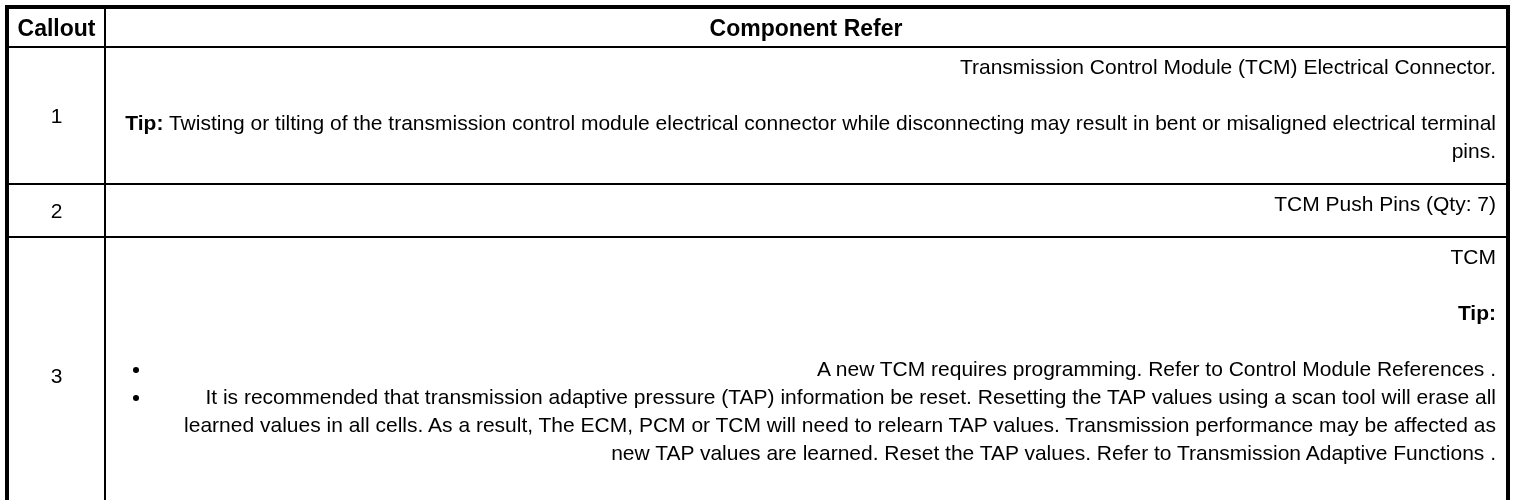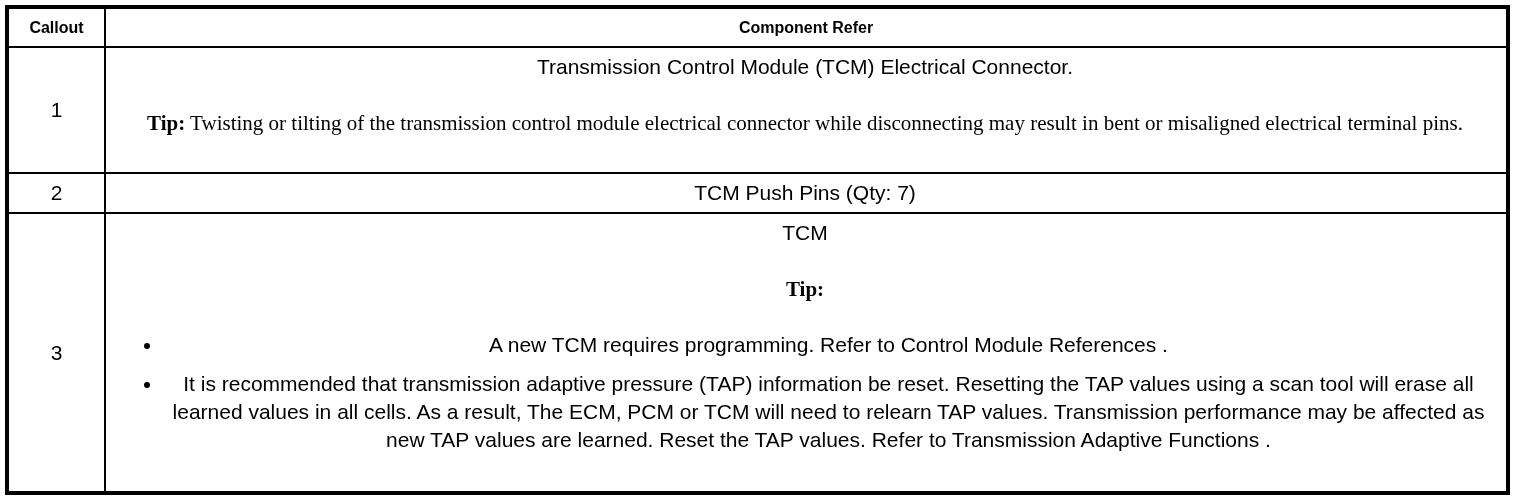--- a/index.html
+++ b/index.html
@@ -36,46 +36,46 @@
   }
   tr.header-row { height: 40px; }
   tr.row-1 { height: 126px; }
   tr.row-2 { height: 39px; }
   tr.row-3 { height: 279px; }
   th.callout-header, th.component-header {
     font-weight: bold;
     text-align: center;
     vertical-align: middle;
     padding: 2px 4px;
-    font-size: 16px;
+    font-size: 23px;
   }
   td.callout-cell {
     text-align: center;
     vertical-align: middle;
     padding: 2px 4px;
   }
   td.component-cell {
     vertical-align: top;
-    padding: 5px 10px 5px 8px;
-    text-align: center;
+    padding: 5px 10px 18px 8px;
+    text-align: right;
   }
   td.component-cell.middle {
     vertical-align: middle;
   }
   .para { margin: 0; }
-  .para.gap { margin-top: 28px; font-family: Liberation Serif, serif; }
+  .para.gap { margin-top: 28px; }
   .tip-label { font-weight: bold; }
   ul.bullet-list {
     margin: 28px 0 0 14px;
     padding: 0 0 0 24px;
     list-style-type: disc;
   }
   ul.bullet-list li {
     padding-left: 9px;
-    margin: 11px;
+    margin: 0;
   }
 </style>
 </head>
 <body>
 
 <div class="page">
   <table class="callout-table">
     <colgroup>
       <col class="col-callout">
       <col class="col-component">

